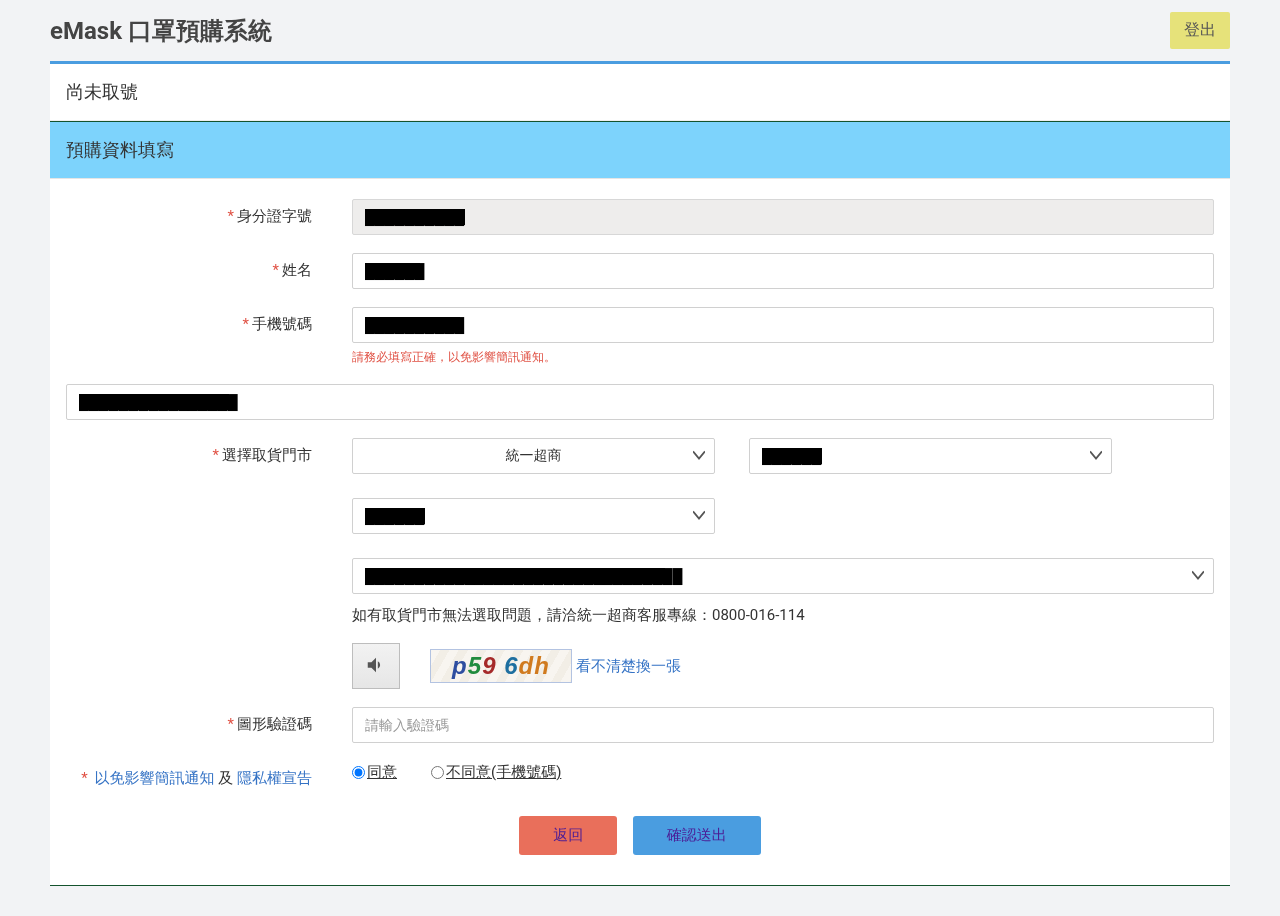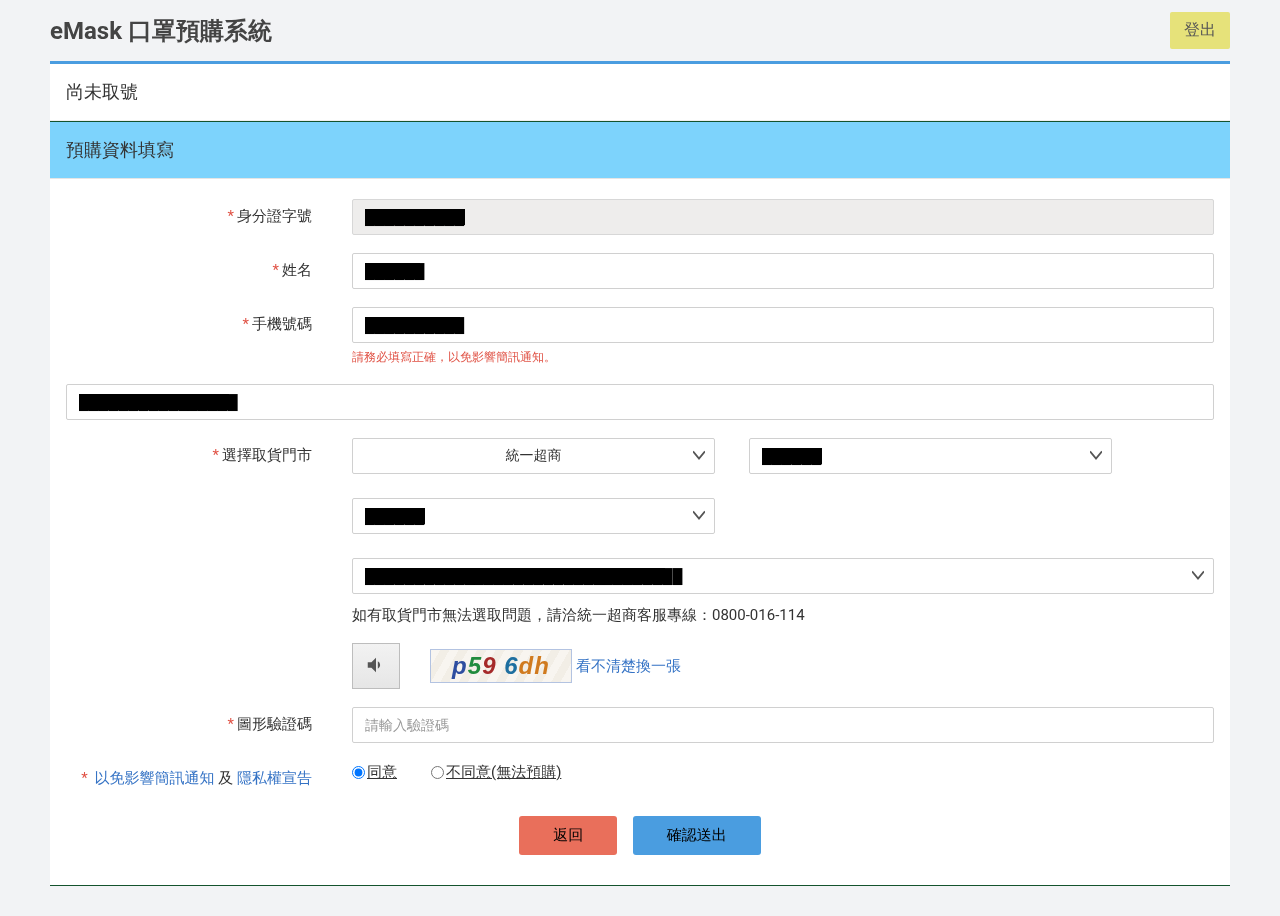--- a/index.html
+++ b/index.html
@@ -82,21 +82,21 @@
     .captcha-img .c5 { color: #d07a1e; }
     .captcha-img .c6 { color: #d07a1e; }
     .refresh-link { color: #3573c5; cursor: pointer; font-size: 15px; white-space: nowrap; }
     .terms-label { font-size: 15px; }
     .terms-link { color: #3573c5; cursor: pointer; }
     .radio-group { display: flex; align-items: center; gap: 34px; padding-top: 2px; text-decoration: underline; }
     .radio-item { display: flex; align-items: center; gap: 2px; font-size: 15px; }
     .button-bar { text-align: center; margin-top: 28px; }
     .btn {
       display: inline-block; border: none; padding: 10px 34px; font-size: 15px;
-      color: #000000; cursor: pointer; border-radius: 3px; margin: 0 6px;
+      color: #4c1d95; cursor: pointer; border-radius: 3px; margin: 0 6px;
     }
     .btn-back { background: #e96f5b; }
     .btn-submit { background: #4a9de0; text-align: center; }
     .captcha-input-wrap { width: 660px; }
     .captcha-input-wrap .input::placeholder { color: #999; }
     .sel-wrap { position: relative; width: 100%; }
     .sel-wrap.half { width: 363px; }
     .sel-wrap.half2 { width: 363px; margin-left: 34px; }
     .sel-wrap.full { width: 100%; }
     .store-rows .sel-row2 { display:flex; width:100%; margin-top:24px; }
@@ -251,21 +251,21 @@
           <span class="terms-link">隱私權宣告</span>
         </div>
         <div class="field-col">
           <div class="radio-group">
             <label class="radio-item">
               <input type="radio" name="agree" checked="" style="">
               <span>同意</span>
             </label>
             <label class="radio-item">
               <input type="radio" name="agree" style="">
-              <span>不同意(無法預購)</span>
+              <span>不同意(手機號碼)</span>
             </label>
           </div>
         </div>
       </div>
 
       <div class="button-bar">
         <button class="btn btn-back">返回</button>
         <button class="btn btn-submit">確認送出</button>
       </div>
 

